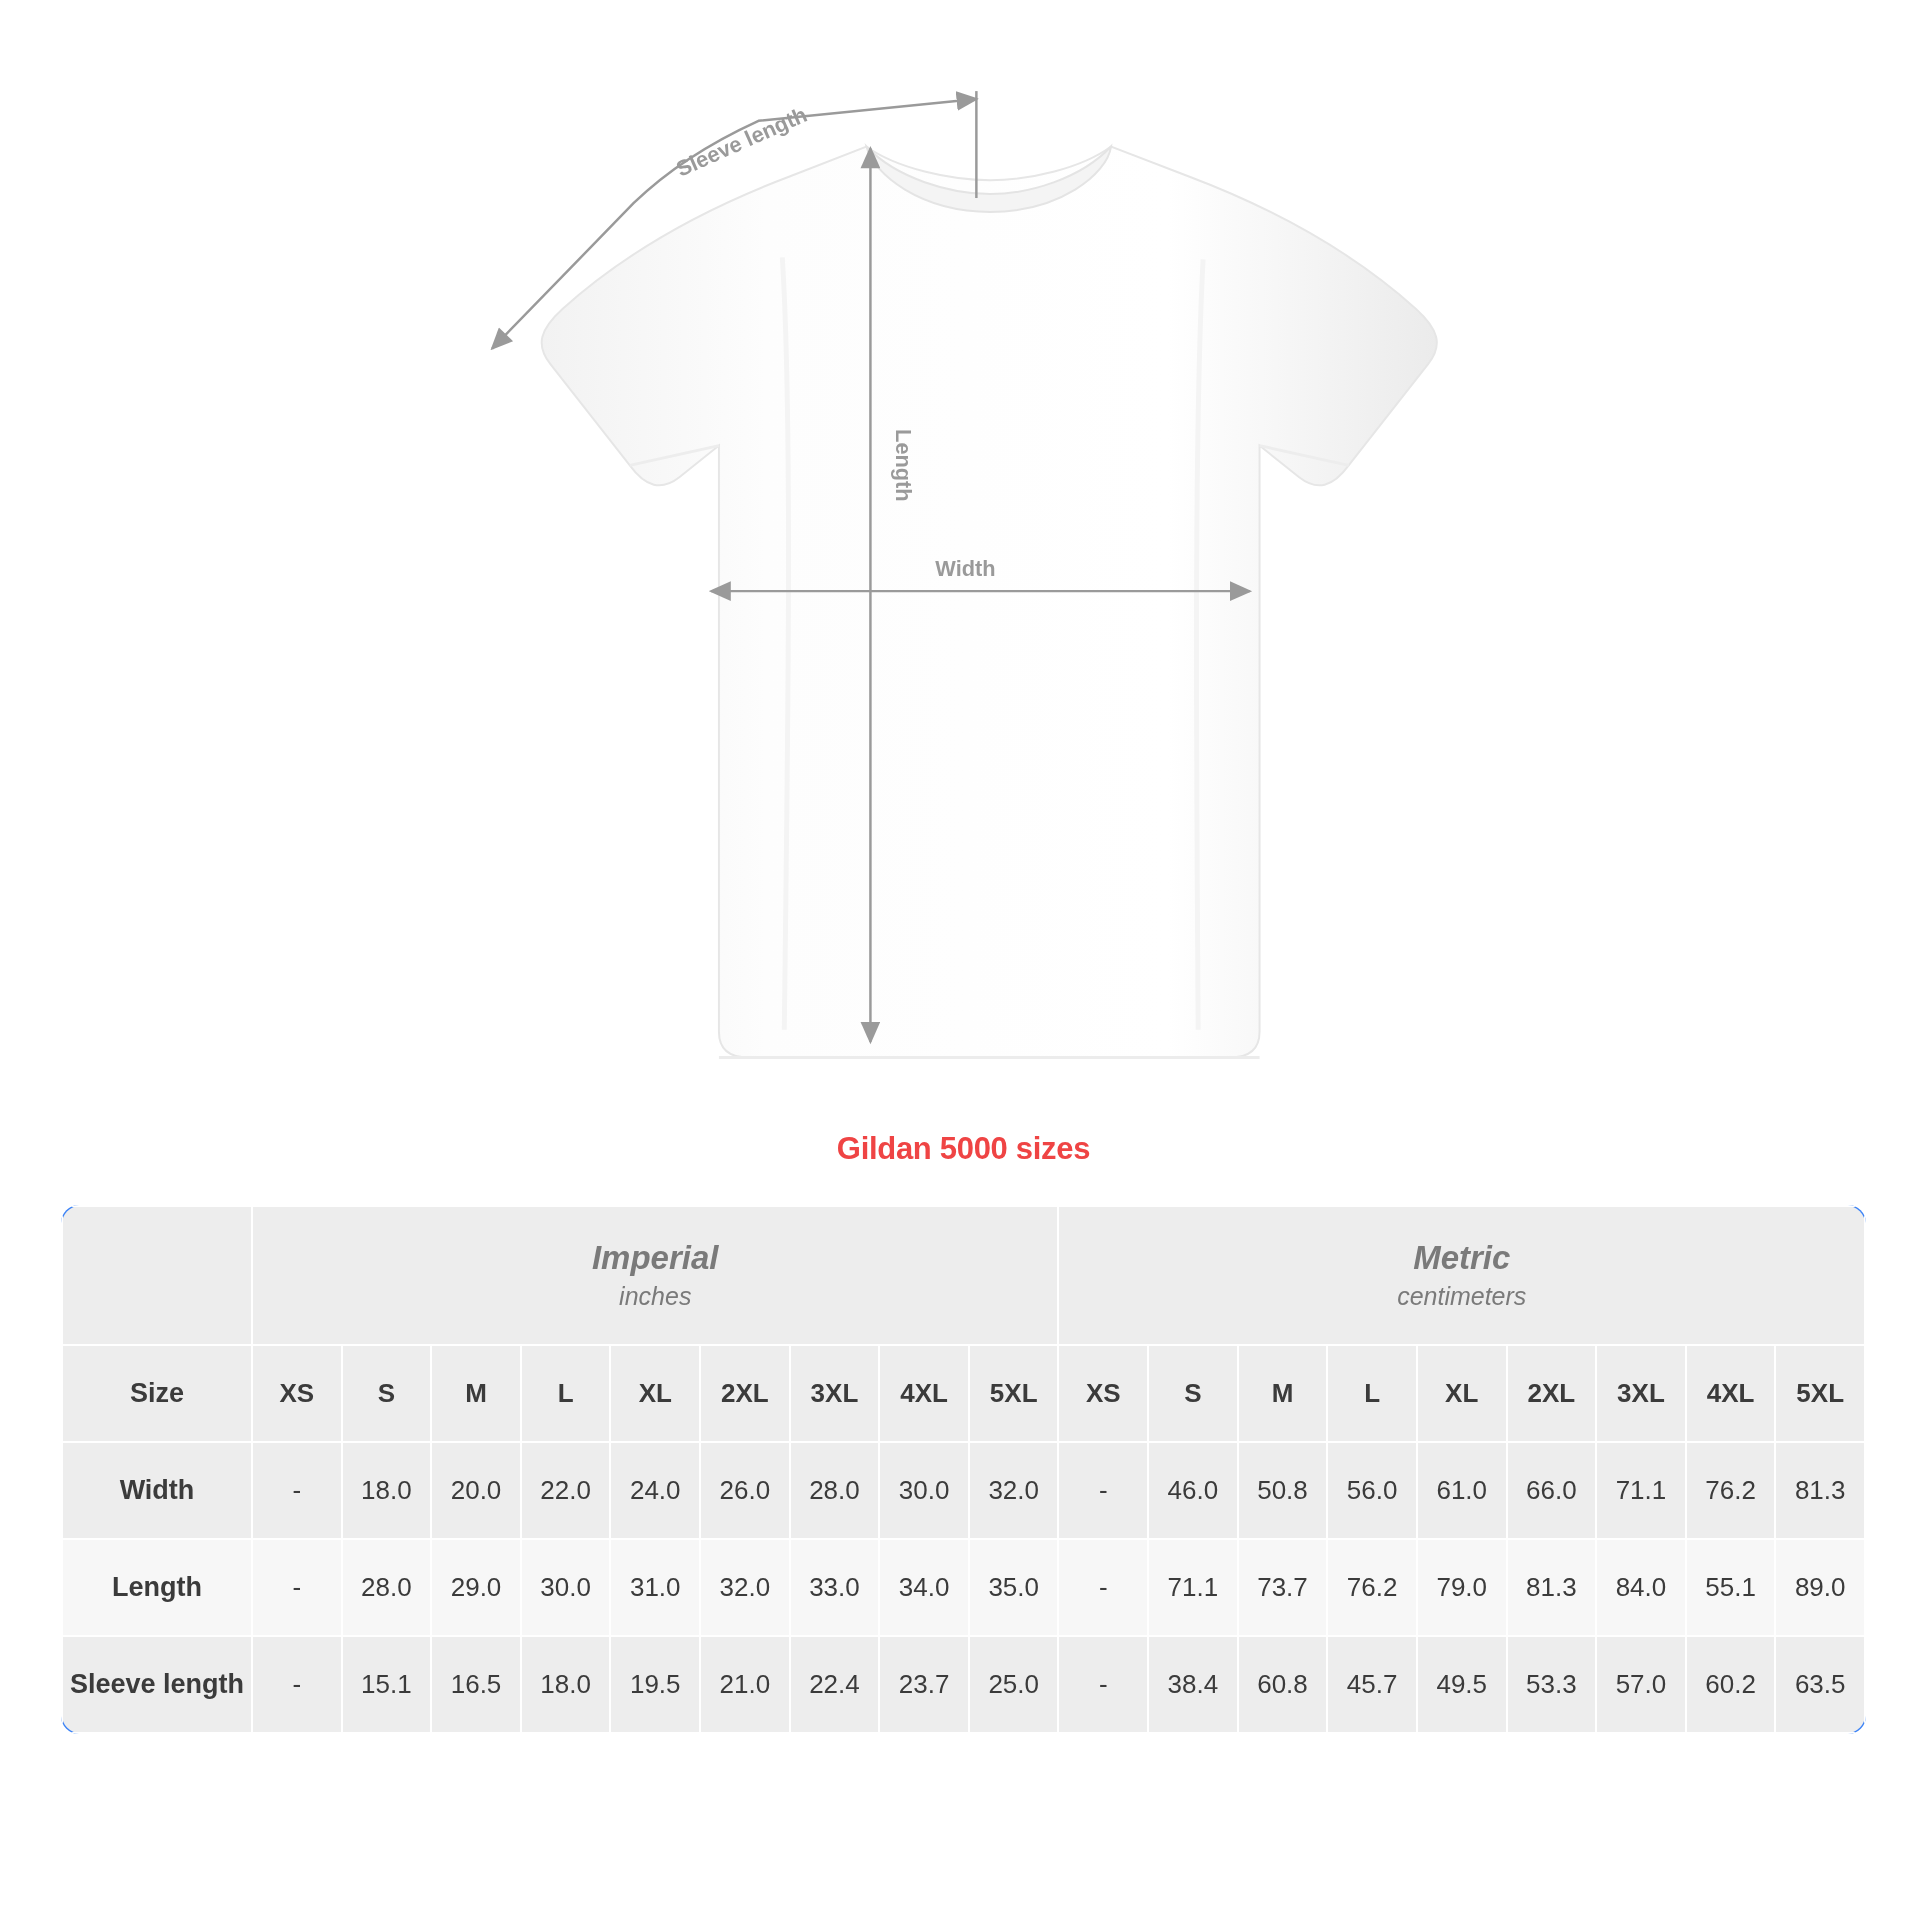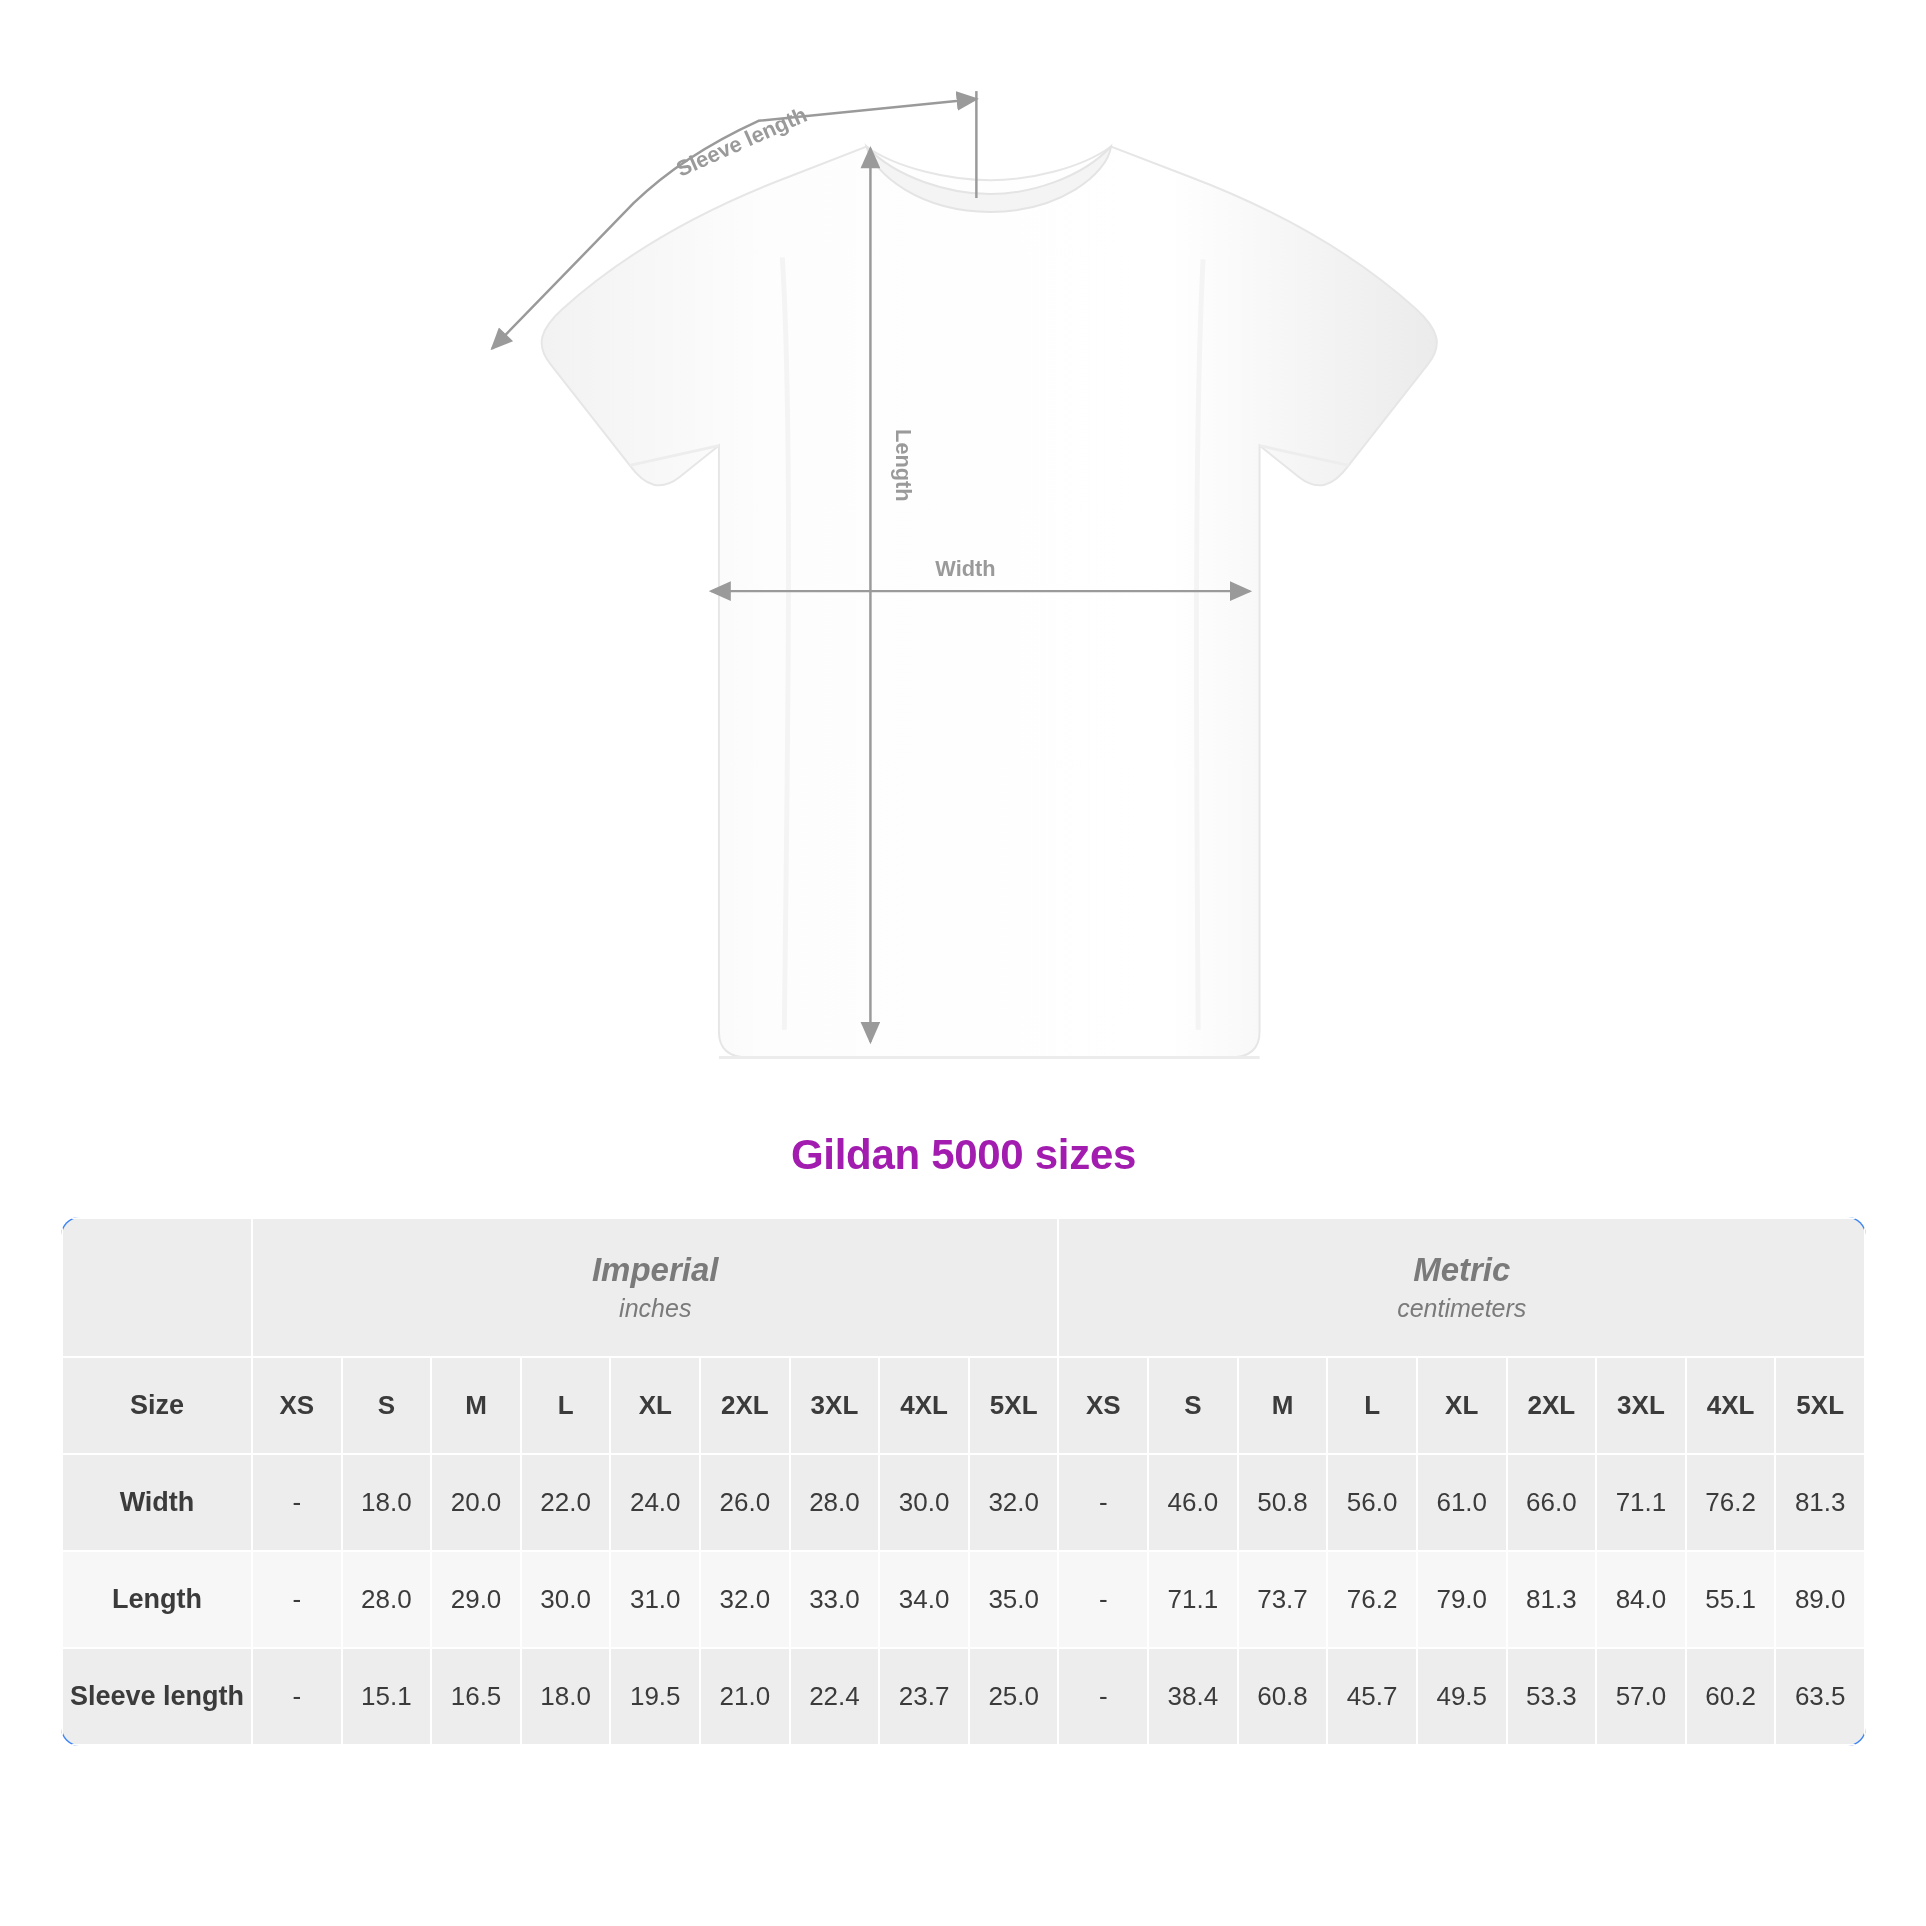--- a/index.html
+++ b/index.html
@@ -30,23 +30,23 @@
   .illustration svg {
     display: block;
   }
 
   
   .title-block {
     text-align: center;
     margin-top: 22px;
   }
   .chart-title {
-    font-size: 42px;
-    font-weight: bold;
-    color: #a21caf;
+    font-size: 31px;
+    font-weight: bold;
+    color: #ef4444;
     letter-spacing: -0.3px;
   }
   .chart-note {
     font-size: 23px;
     font-style: italic;
     color: #6b6b6b;
     margin-top: 20px;
   }
 
   

